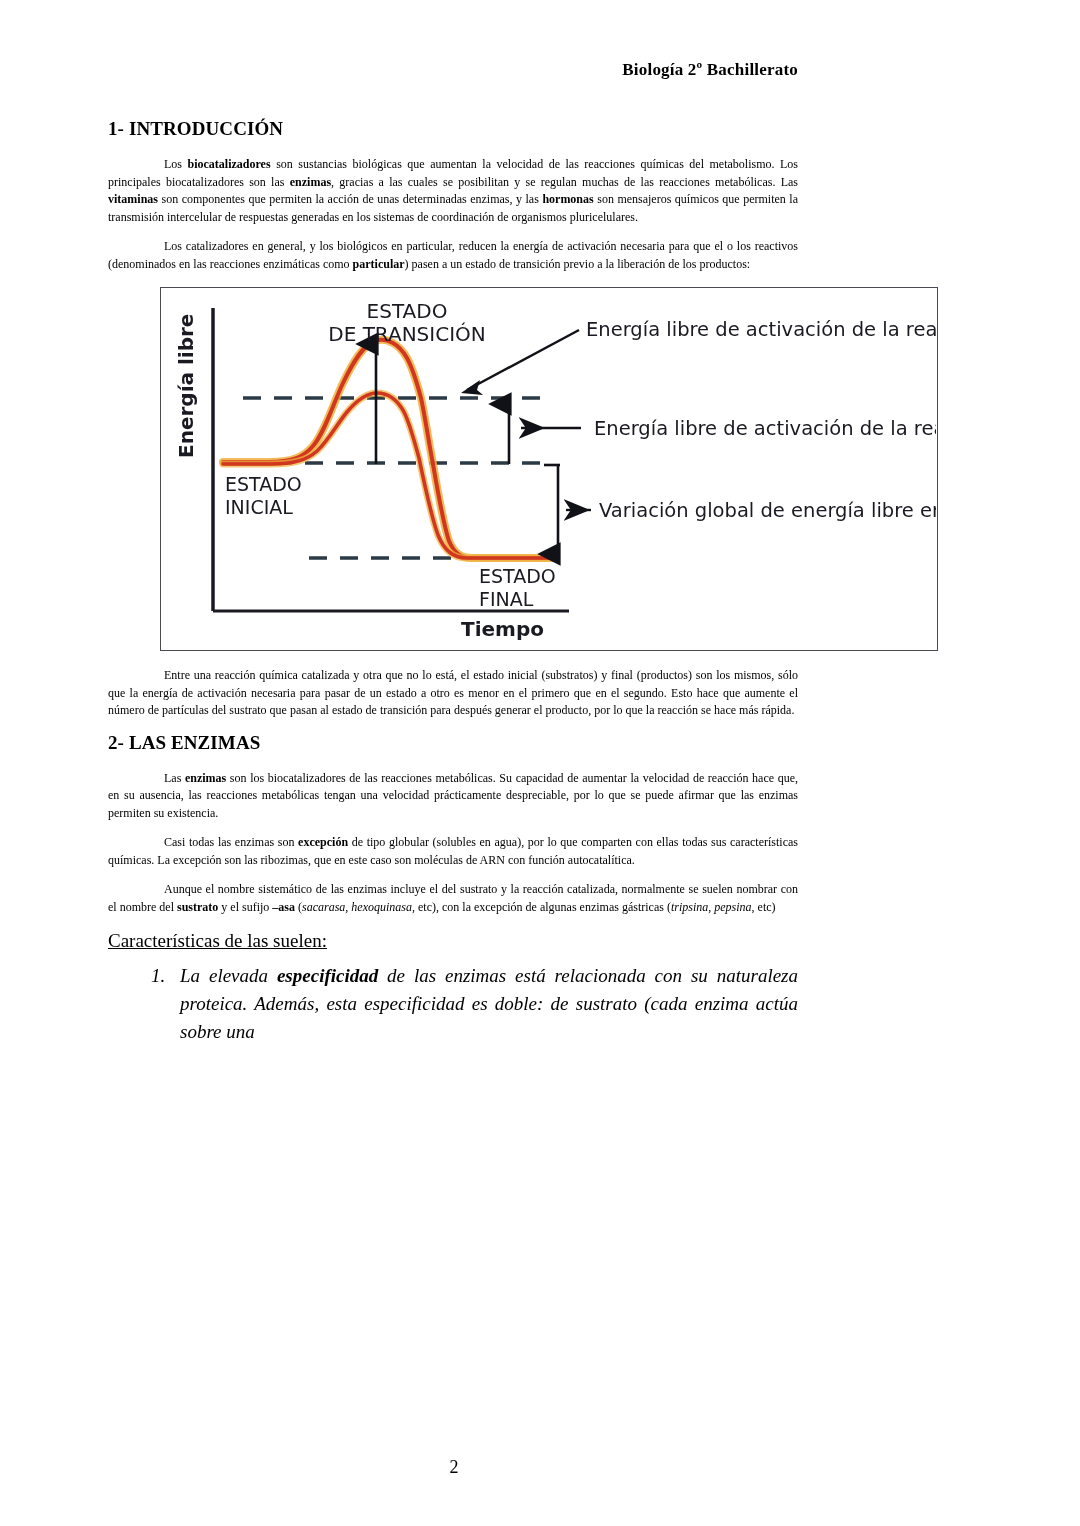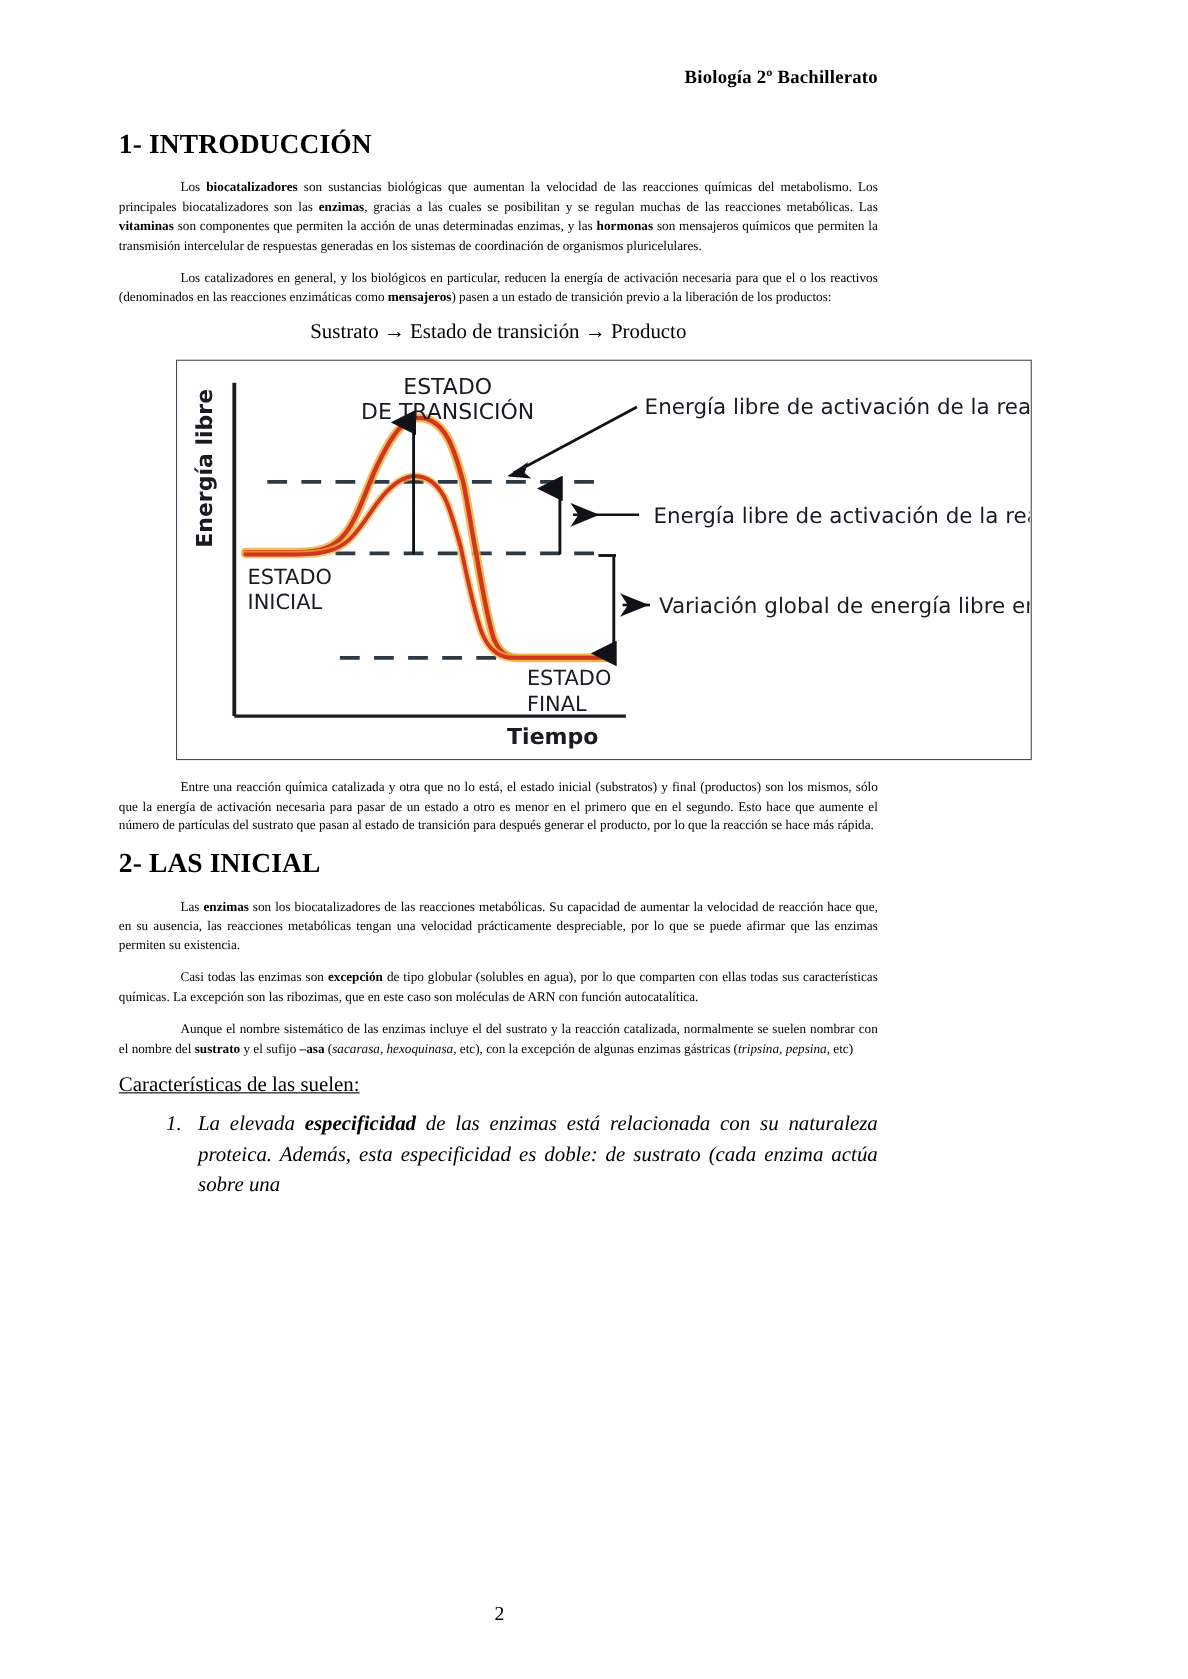--- a/index.html
+++ b/index.html
@@ -30,21 +30,21 @@
     font-weight: bold;
     letter-spacing: 0.2px;
   }
   .content {
     position: absolute;
     left: 108px;
     right: 110px;
     top: 118px;
   }
   h2.section-title {
-    font-size: 25px;
+    font-size: 19px;
     font-weight: bold;
     margin: 0 0 16px 0;
     letter-spacing: 0.1px;
   }
   h2.section-title .num {
     display: inline-block;
     min-width: 26px;
   }
   h2.section-title.tight .num { min-width: 0; }
   p.body-par {
@@ -112,23 +112,22 @@
 
   <div class="content">
 
     <h2 class="section-title tight">
       <span class="num">1-</span>
       <span>INTRODUCCIÓN</span>
     </h2>
 
     <p class="body-par"><span>Los </span><b>biocatalizadores</b><span> son sustancias biológicas que aumentan la velocidad de las reacciones químicas del metabolismo. Los principales biocatalizadores son las </span><b>enzimas</b><span>, gracias a las cuales se posibilitan y se regulan muchas de las reacciones metabólicas. Las </span><b>vitaminas</b><span> son componentes que permiten la acción de unas determinadas enzimas, y las </span><b>hormonas</b><span> son mensajeros químicos que permiten la transmisión intercelular de respuestas generadas en los sistemas de coordinación de organismos pluricelulares.</span></p>
 
-    <p class="body-par"><span>Los catalizadores en general, y los biológicos en particular, reducen la energía de activación necesaria para que el o los reactivos (denominados en las reacciones enzimáticas como </span><b>mensajeros</b><span>) pasen a un estado de transición previo a la liberación de los productos:</span></p>
-
-    <div class="center-line">Sustrato   → Estado de transición  → Producto</div>
+    <p class="body-par"><span>Los catalizadores en general, y los biológicos en particular, reducen la energía de activación necesaria para que el o los reactivos (denominados en las reacciones enzimáticas como </span><b>particular</b><span>) pasen a un estado de transición previo a la liberación de los productos:</span></p>
+
 
     <div class="figure">
       <svg width="775" height="361" viewBox="0 0 775 361" xmlns="http://www.w3.org/2000/svg">
 
         <line x1="52" y1="20" x2="52" y2="323" stroke="#1a1a22" stroke-width="3.5"></line>
 
         <line x1="52" y1="323" x2="408" y2="323" stroke="#1a1a22" stroke-width="3"></line>
 
         <line x1="82" y1="110" x2="385" y2="110" stroke="#2b3a44" stroke-width="3.5" stroke-dasharray="18 13"></line>
         <line x1="82" y1="175" x2="385" y2="175" stroke="#2b3a44" stroke-width="3.5" stroke-dasharray="18 13"></line>
@@ -182,21 +181,21 @@
         <text class="fig-txt" x="425" y="48" font-size="19.5">Energía libre de activación de la reacción sin catalizador.</text>
         <text class="fig-txt" x="433" y="147" font-size="19.5">Energía libre de activación de la reacción catalizada.</text>
         <text class="fig-txt" x="438" y="229" font-size="19.5">Variación global de energía libre en la reacción.</text>
       </svg>
     </div>
 
     <p class="body-par">Entre una reacción química catalizada y otra que no lo está, el estado inicial (substratos) y final (productos) son los mismos, sólo que la energía de activación necesaria para pasar de un estado a otro es menor en el primero que en el segundo. Esto hace que aumente el número de partículas del sustrato que pasan al estado de transición para después generar el producto, por lo que la reacción se hace más rápida.</p>
 
     <h2 class="section-title tight">
       <span>2-</span>
-      <span>LAS INICIAL</span>
+      <span>LAS ENZIMAS</span>
     </h2>
 
     <p class="body-par"><span>Las </span><b>enzimas</b><span> son los biocatalizadores de las reacciones metabólicas. Su capacidad de aumentar la velocidad de reacción hace que, en su ausencia, las reacciones metabólicas tengan una velocidad prácticamente despreciable, por lo que se puede afirmar que las enzimas permiten su existencia.</span></p>
 
     <p class="body-par"><span>Casi todas las enzimas son </span><b>excepción</b><span> de tipo globular (solubles en agua), por lo que comparten con ellas todas sus características químicas. La excepción son las ribozimas, que en este caso son moléculas de ARN con función autocatalítica.</span></p>
 
     <p class="body-par"><span>Aunque el nombre sistemático de las enzimas incluye el del sustrato y la reacción catalizada, normalmente se suelen nombrar con el nombre del </span><b>sustrato</b><span> y el sufijo </span><b>–asa</b><span> (</span><i>sacarasa</i><span>, </span><i>hexoquinasa</i><span>, etc), con la excepción de algunas enzimas gástricas (</span><i>tripsina</i><span>, </span><i>pepsina</i><span>, etc)</span></p>
 
     <div class="underline-head">Características de las suelen:</div>
 

